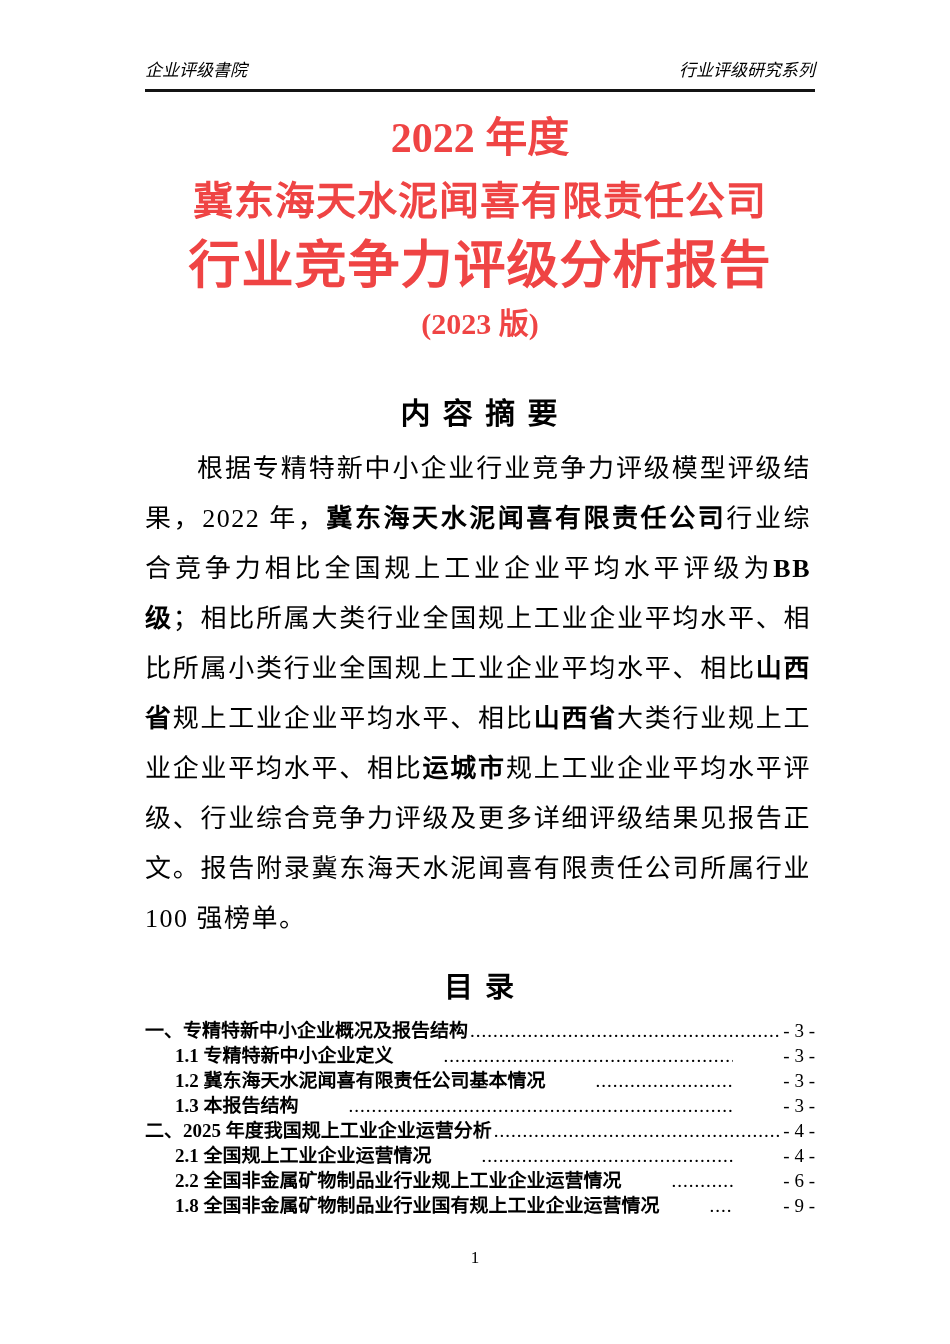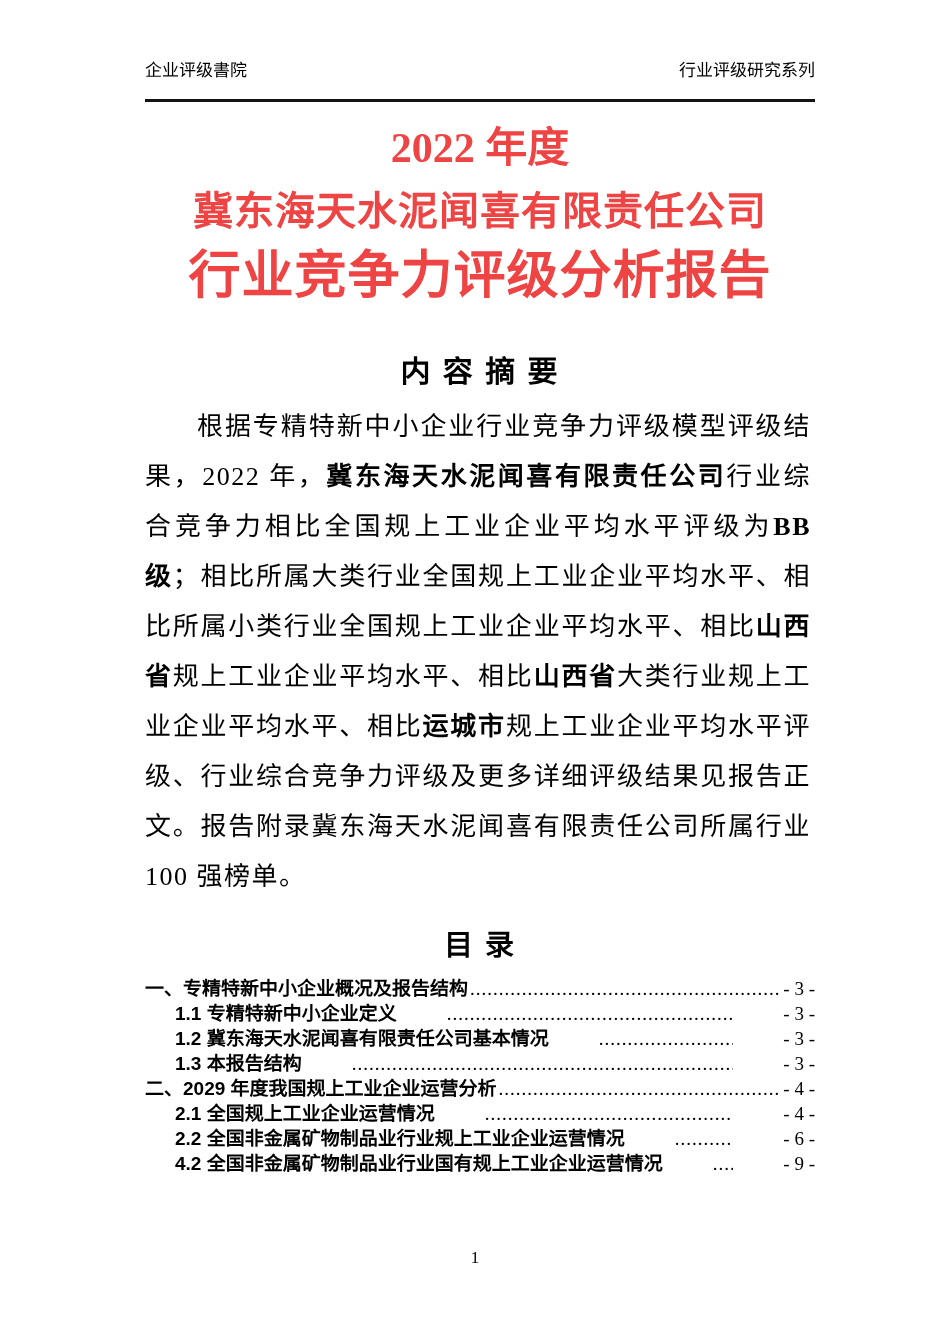--- a/index.html
+++ b/index.html
@@ -16,22 +16,23 @@
     overflow: hidden;
   }
   
   .header {
     display: flex;
     justify-content: space-between;
     align-items: flex-end;
     font-family: "Liberation Sans", "DejaVu Sans", sans-serif;
     font-size: 17px;
     line-height: 22px;
-    padding-bottom: 17px;
+    padding-bottom: 7px;
     border-bottom: 3px solid #141414;
+    font-style: italic;
   }
   
   .tagline {
     margin-top: 44px;
     font-size: 20px;
     font-weight: bold;
     letter-spacing: 0.5px;
   }
   
   .title-block { text-align: center; color: #ef4444; font-weight: bold; }
@@ -71,21 +72,21 @@
   .toc { margin-top: 12px; font-size: 19px; }
   .toc-row {
     display: flex;
     align-items: baseline;
     line-height: 25px;
     cursor: pointer;
   }
   .toc-row.lvl2 { padding-left: 30px; gap: 48px; }
   .toc-label {
     white-space: nowrap;
-    font-family: Liberation Sans, sans-serif;
+    font-family: Liberation Serif, serif;
     font-weight: bold;
   }
   .toc-leader {
     flex: 1;
     overflow: hidden;
     white-space: nowrap;
     margin: 0 2px;
     font-weight: normal;
   }
   .toc-leader::after {
@@ -110,20 +111,21 @@
   <div class="header">
     <span>企业评级書院</span>
     <span>行业评级研究系列</span>
   </div>
 
 
   <div class="title-block">
     <div class="t-year">2022 年度</div>
     <div class="t-company">冀东海天水泥闻喜有限责任公司</div>
     <div class="t-report">行业竞争力评级分析报告</div>
+    <div class="t-edition">(2023 版)</div>
   </div>
 
   <h2 class="summary-heading">内 容 摘 要</h2>
 
   <p class="summary-para"><span>根据专精特新中小企业行业竞争力评级模型评级结果，2022 年，</span><span class="b">冀东海天水泥闻喜有限责任公司</span><span>行业综合竞争力相比全国规上工业企业平均水平评级为</span><span class="b">BB 级</span><span>；相比所属大类行业全国规上工业企业平均水平、相比所属小类行业全国规上工业企业平均水平、相比</span><span class="b">山西省</span><span>规上工业企业平均水平、相比</span><span class="b">山西省</span><span>大类行业规上工业企业平均水平、相比</span><span class="b">运城市</span><span>规上工业企业平均水平评级、行业综合竞争力评级及更多详细评级结果见报告正文。报告附录冀东海天水泥闻喜有限责任公司所属行业 100 强榜单。</span></p>
 
   <h2 class="toc-heading">目 录</h2>
 
   <div class="toc">
     <div class="toc-row lvl1">
@@ -140,36 +142,36 @@
       <span class="toc-label">1.2 冀东海天水泥闻喜有限责任公司基本情况</span>
       <span class="toc-leader"></span>
       <span class="toc-page">- 3 -</span>
     </div>
     <div class="toc-row lvl2">
       <span class="toc-label">1.3 本报告结构</span>
       <span class="toc-leader"></span>
       <span class="toc-page">- 3 -</span>
     </div>
     <div class="toc-row lvl1">
-      <span class="toc-label">二、2029 年度我国规上工业企业运营分析</span>
+      <span class="toc-label">二、2025 年度我国规上工业企业运营分析</span>
       <span class="toc-leader"></span>
       <span class="toc-page">- 4 -</span>
     </div>
     <div class="toc-row lvl2">
       <span class="toc-label">2.1 全国规上工业企业运营情况</span>
       <span class="toc-leader"></span>
       <span class="toc-page">- 4 -</span>
     </div>
     <div class="toc-row lvl2">
       <span class="toc-label">2.2 全国非金属矿物制品业行业规上工业企业运营情况</span>
       <span class="toc-leader"></span>
       <span class="toc-page">- 6 -</span>
     </div>
     <div class="toc-row lvl2">
-      <span class="toc-label">4.2 全国非金属矿物制品业行业国有规上工业企业运营情况</span>
+      <span class="toc-label">1.8 全国非金属矿物制品业行业国有规上工业企业运营情况</span>
       <span class="toc-leader"></span>
       <span class="toc-page">- 9 -</span>
     </div>
   </div>
 
   <div class="footer">
     <span>1</span>
   </div>
 
 </div>

